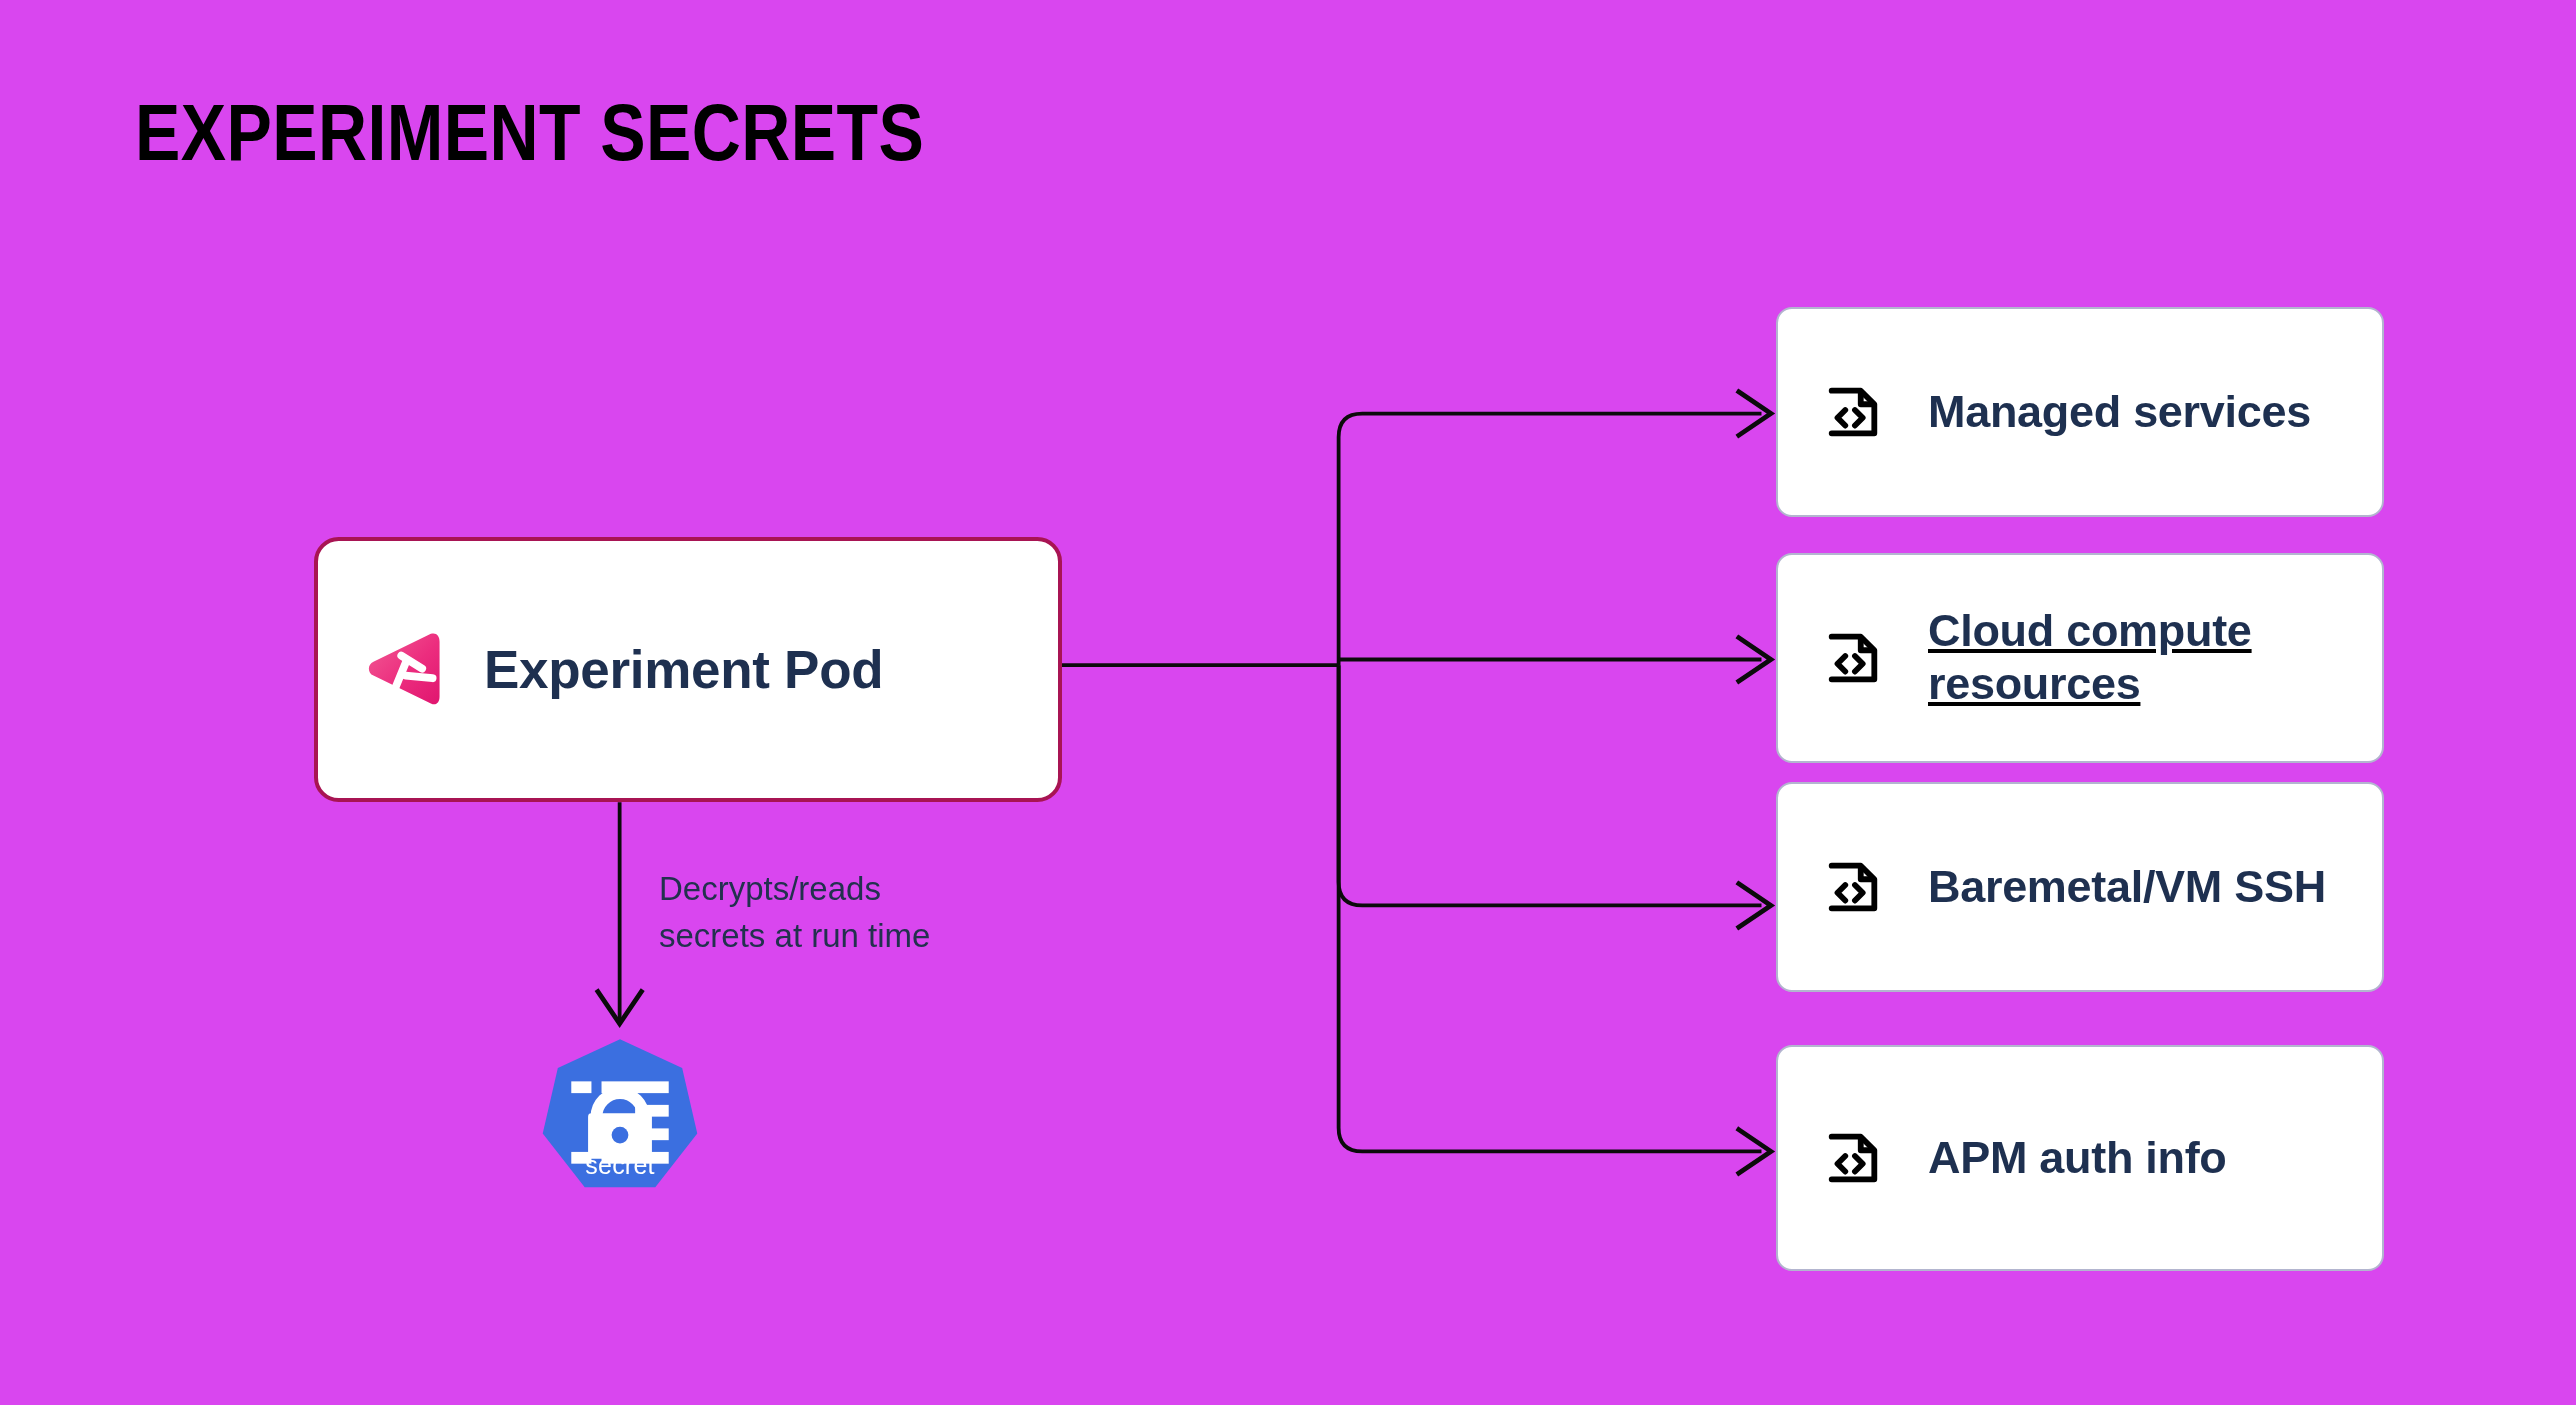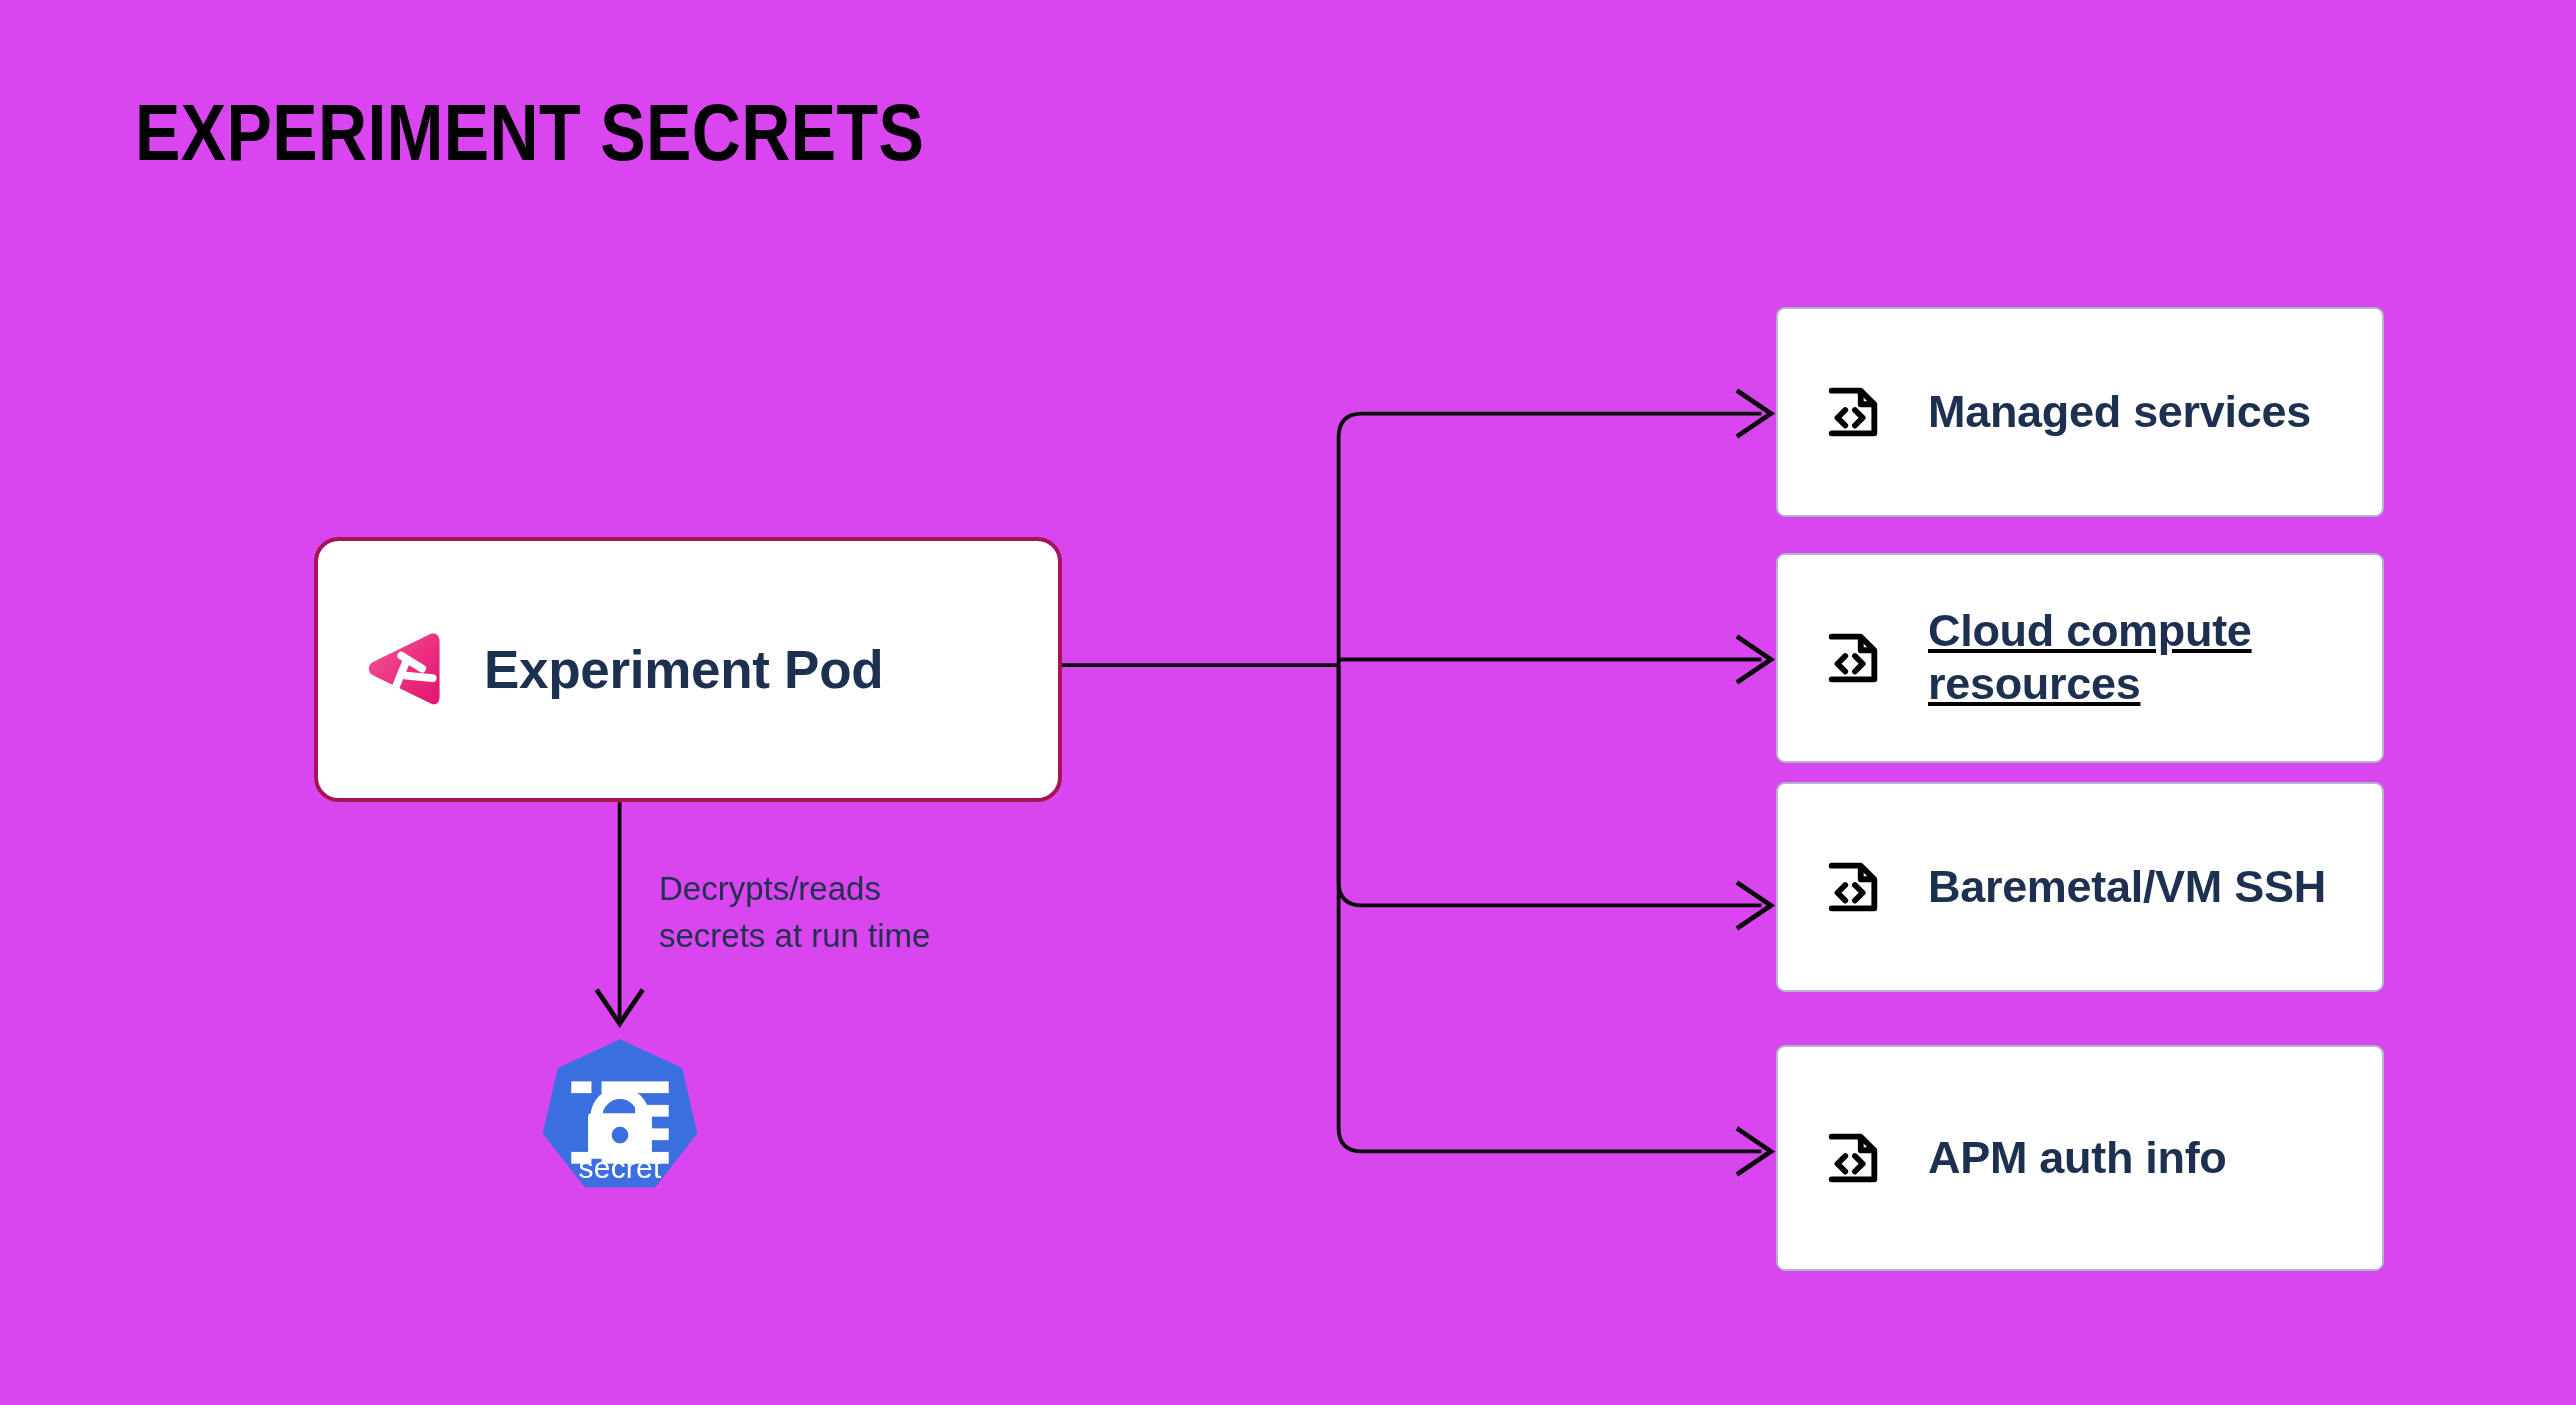--- a/index.html
+++ b/index.html
@@ -87,21 +87,21 @@
     top: 0;
     width: 168px;
     height: 168px;
   }
   #secret-node .secret-label {
     position: absolute;
     left: 0;
     top: 115px;
     width: 168px;
     text-align: center;
-    font-size: 30px;
+    font-size: 25px;
     color: #ffffff;
     letter-spacing: 0.2px;
   }
 
   
   #edge-caption {
     position: absolute;
     left: 659px;
     top: 866px;
     font-size: 33px;
@@ -110,21 +110,21 @@
     white-space: pre-line;
   }
 
   
   .target-card {
     position: absolute;
     left: 1776px;
     width: 608px;
     box-sizing: border-box;
     border: 2.8px solid #b3b5cf;
-    border-radius: 9px;
+    border-radius: 16px;
     background: #ffffff;
     display: flex;
     align-items: center;
     padding: 0 28px 0 44px;
   }
   .target-card .card-icon {
     width: 62px;
     height: 62px;
     flex: 0 0 62px;
     margin-right: 44px;

